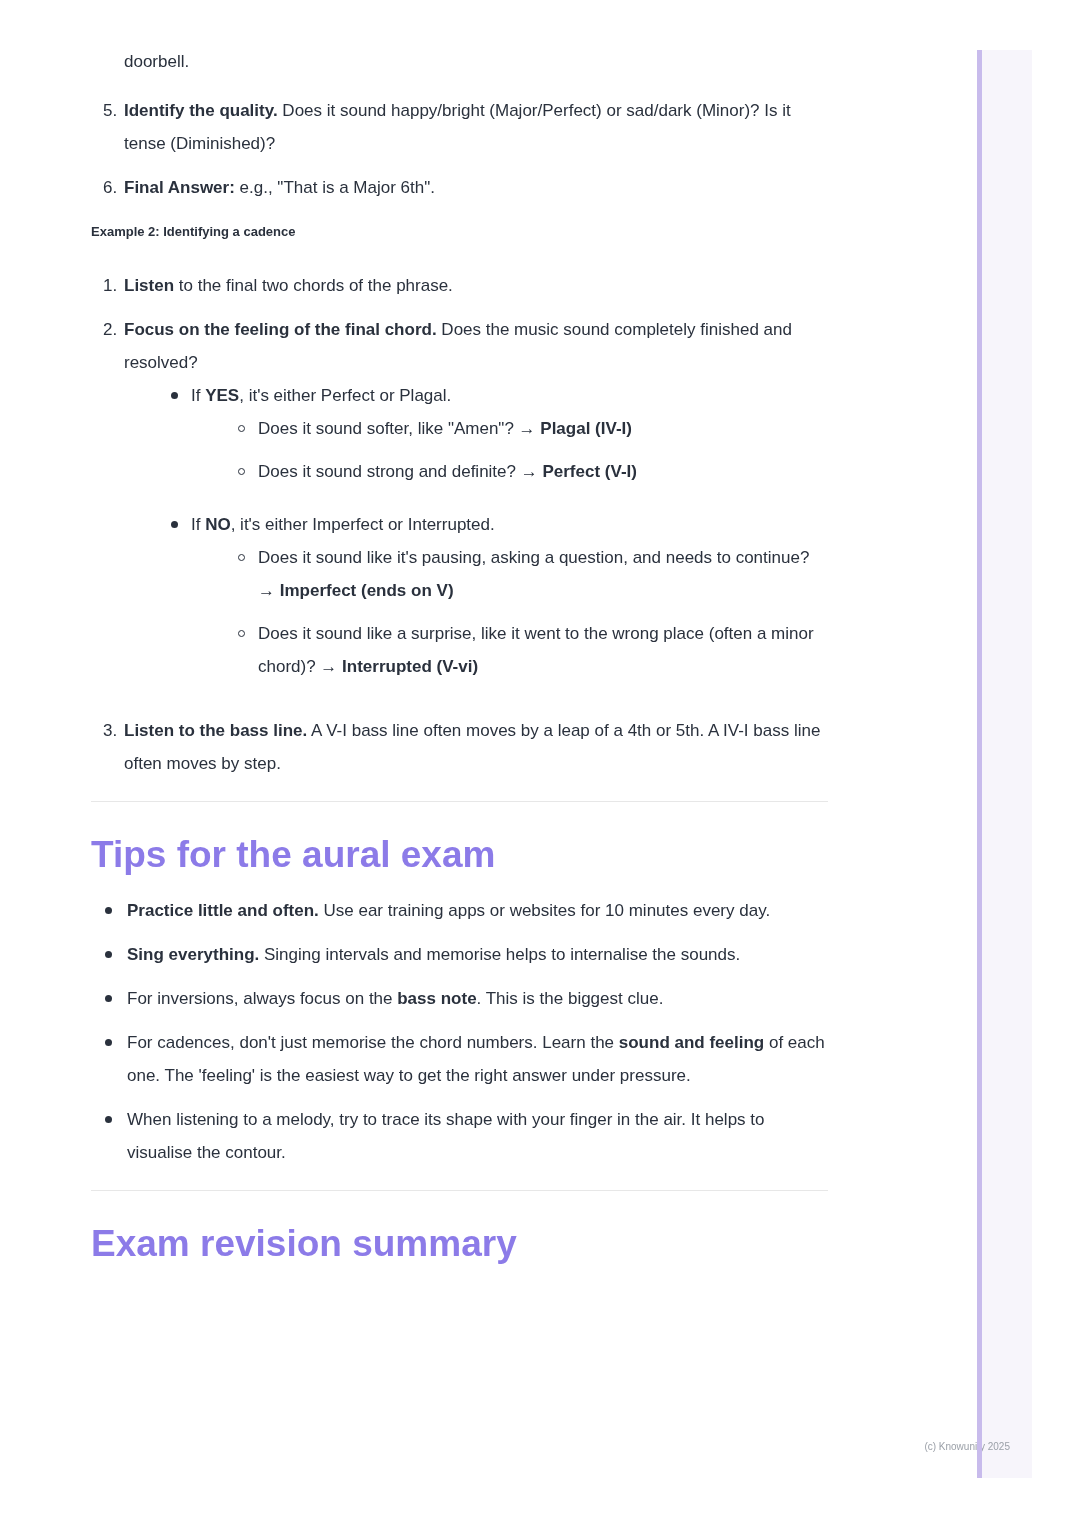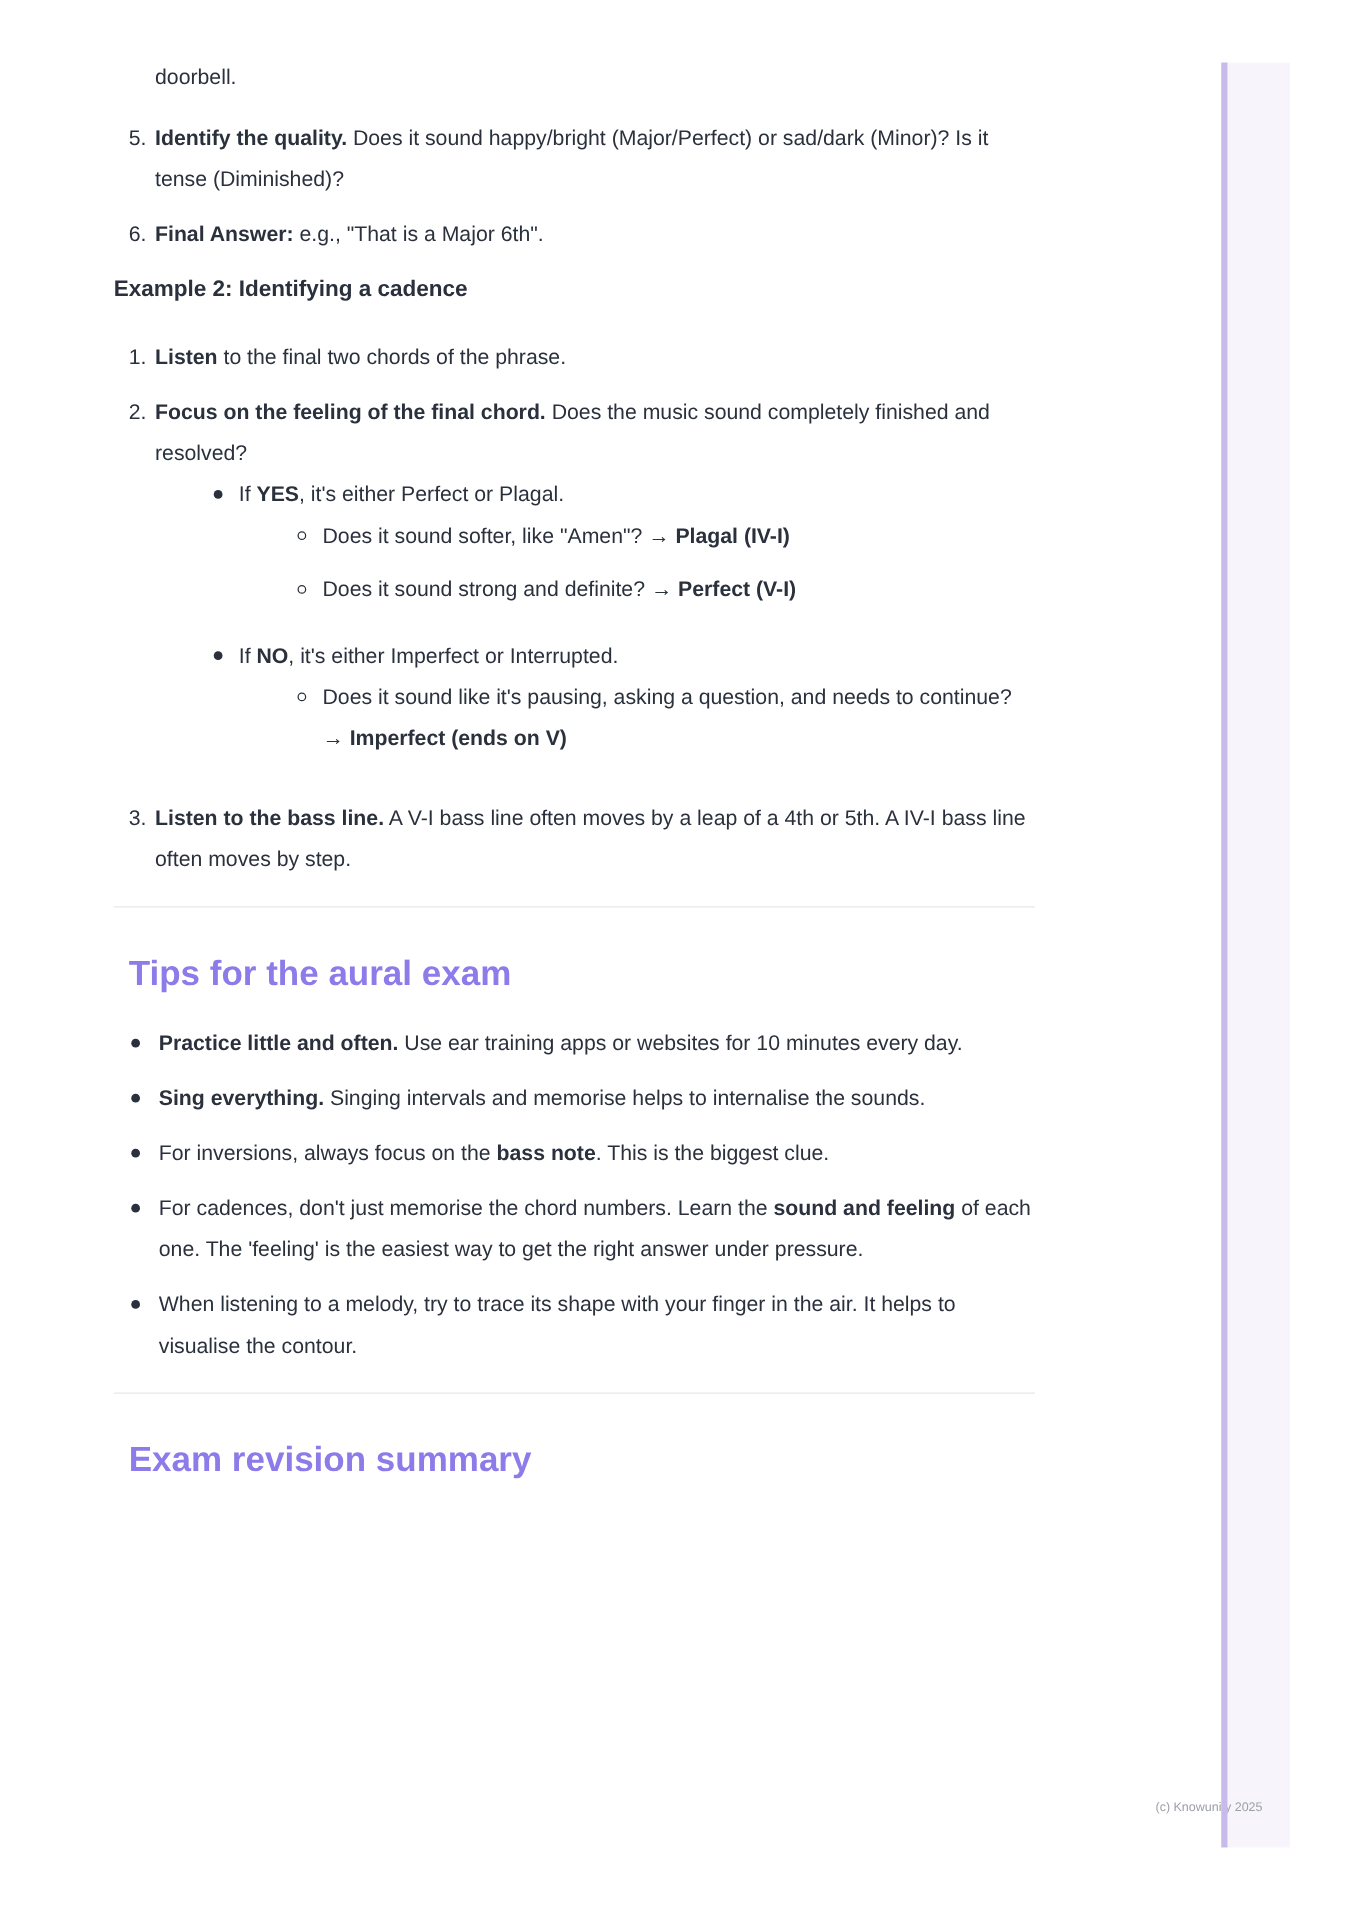--- a/index.html
+++ b/index.html
@@ -17,22 +17,22 @@
   .li{display:flex;margin-bottom:11px;}
   .num{flex:none;width:33px;padding-left:12px;box-sizing:border-box;}
   .txt{flex:1;min-width:0;}
   .mk{flex:none;width:34px;position:relative;}
   .dot{position:absolute;left:14px;top:13px;width:7px;height:7px;border-radius:50%;background:currentColor;}
   .ring{position:absolute;left:14px;top:13px;width:7px;height:7px;border-radius:50%;border:1.5px solid currentColor;box-sizing:border-box;}
   .tips .mk{width:36px;}
   .sub{margin-left:33px;}
   .sub .li{margin-bottom:10px;}
   .sub2{margin-left:33px;}
-  h3.ex2{font-size:18px;line-height:33px;font-weight:700;margin:8px 0 21px 0;color:#2a313d;}
-  h2.purple{font-size:28px;line-height:42px;font-weight:700;margin:32px 0 18px 12px;color:#8c7be8;}
+  h3.ex2{font-size:13px;line-height:33px;font-weight:700;margin:8px 0 21px 0;color:#2a313d;}
+  h2.purple{font-size:37px;line-height:42px;font-weight:700;margin:32px 0 18px 0;color:#8c7be8;}
   .hr{height:1px;background:#e7e7e7;margin:21px 0 0 0;border:none;}
   .footer{
     position:absolute;top:1438px;right:70px;z-index:1;
     font-size:10px;line-height:18px;color:#9ba0a8;
   }
   .side-bg{
     position:absolute;left:982px;top:50px;width:50px;height:1428px;
     background:#f7f5fb;z-index:0;
   }
   .side-line{
@@ -104,20 +104,26 @@
                 </span>
               <div class="txt">
                 <span><span>If </span><b>NO</b><span>, it's either Imperfect or Interrupted.</span></span>
                 <div class="sub2">
                   <div class="li">
                     <span class="mk">
                         <i class="ring"></i>
                       </span>
                     <span class="txt"><span>Does it sound like it's pausing, asking a question, and needs to continue? → </span><b>Imperfect (ends on V)</b></span>
                   </div>
+                  <div class="li">
+                    <span class="mk">
+                        <i class="ring"></i>
+                      </span>
+                    <span class="txt"><span>Does it sound like a surprise, like it went to the wrong place (often a minor chord)? → </span><b>Interrupted (V-vi)</b></span>
+                  </div>
                 </div>
               </div>
             </div>
 
           </div>
         </div>
       </div>
 
       <div class="li">
         <span class="num">3.</span>

